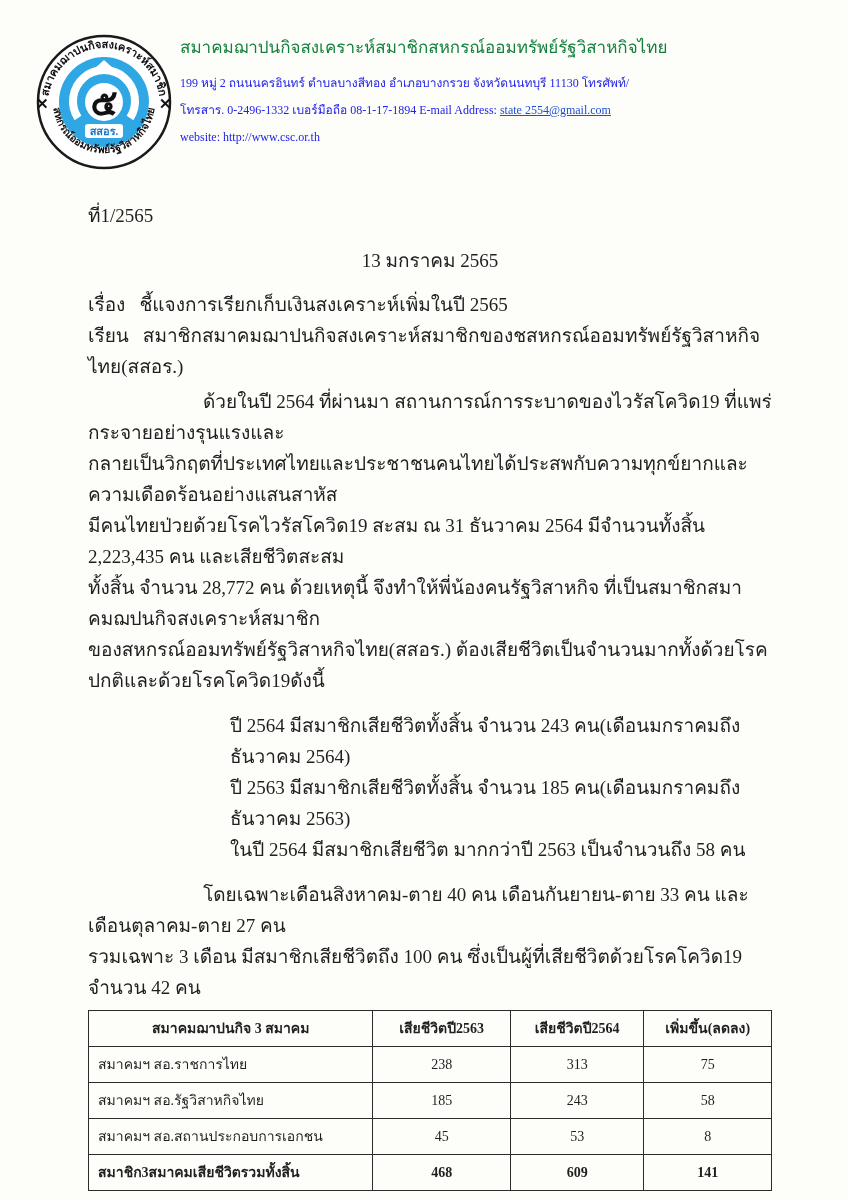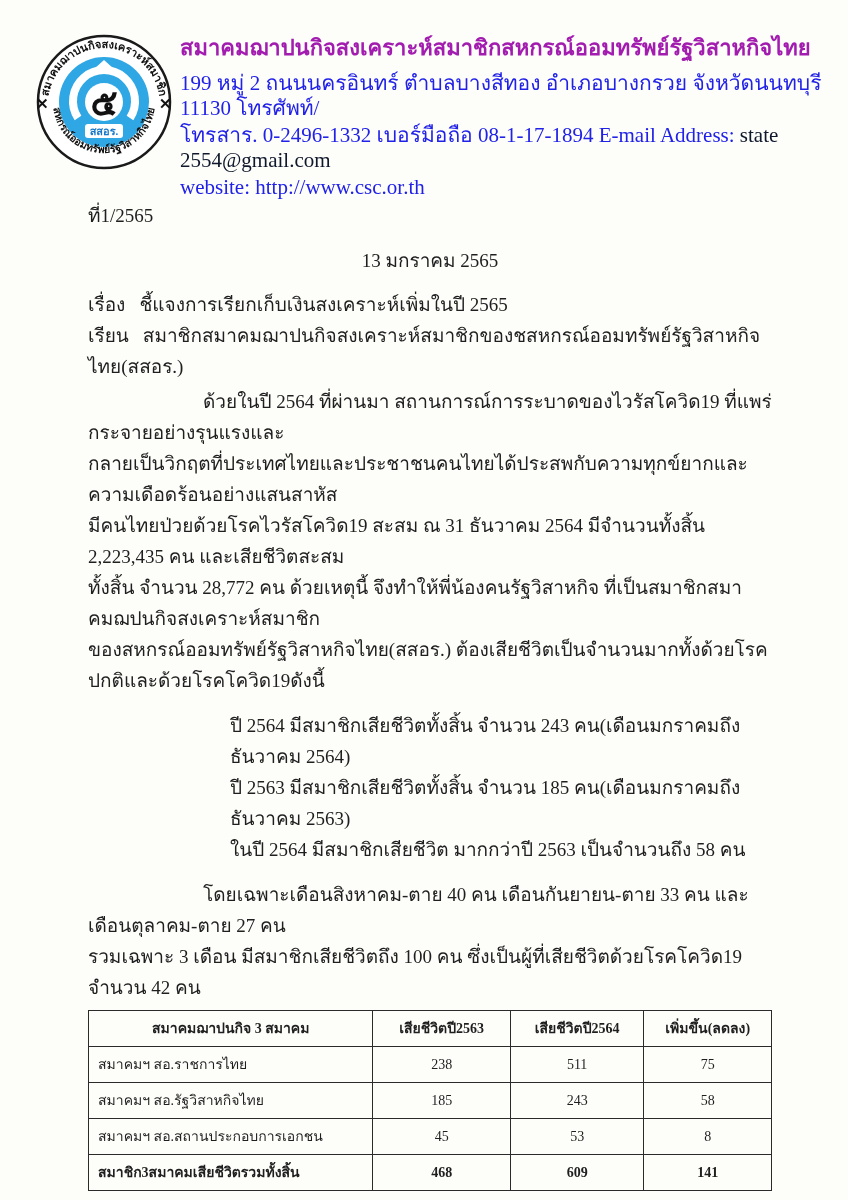--- a/index.html
+++ b/index.html
@@ -6,24 +6,24 @@
   .page{
     width:848px;height:1200px;overflow:hidden;position:relative;
     background:#FDFEFA;
     font-family:"Liberation Serif","DejaVu Serif",serif;
     color:#1f1f1f;
   }
   
   .header{position:relative;height:150px;padding-top:30px;}
   .logo{position:absolute;left:34px;top:32px;width:140px;height:140px;}
   .header-text{margin-left:180px;margin-right:10px;}
-  .org-name{font-size:22px;font-weight:bold;color:#a21caf;line-height:36px;letter-spacing:0;}
-  .hdr-line{font-size:21px;color:#2121E8;line-height:25px;margin-top:2px;}
+  .org-name{font-size:17px;font-weight:normal;color:#15803d;line-height:36px;letter-spacing:0;}
+  .hdr-line{font-size:12px;color:#2121E8;line-height:25px;margin-top:2px;}
   .hdr-line.first{margin-top:5px;}
-  .email-link{color:#0f172a;}
+  .email-link{text-decoration:underline;color:#1d4ed8;}
   
   .letter{margin:0 76px 0 88px;font-size:19px;line-height:31px;}
   .ref{margin-top:20px;}
   .date-line{text-align:center;margin-top:14px;}
   .subject-line{margin-top:13px;}
   .label-gap{display:inline-block;min-width:14px;}
   .para{margin-top:14px;}
   .para.gap{margin-top:4px;}
   .indent{text-indent:115px;}
   .stats-line{padding-left:142px;}
@@ -114,21 +114,21 @@
       <tbody>
           <tr>
         <th>สมาคมฌาปนกิจ 3 สมาคม</th>
         <th>เสียชีวิตปี2563</th>
         <th>เสียชีวิตปี2564</th>
         <th>เพิ่มขึ้น(ลดลง)</th>
       </tr>
       <tr>
         <td class="t-left">สมาคมฯ สอ.ราชการไทย</td>
         <td class="t-center">238</td>
-        <td class="t-center">511</td>
+        <td class="t-center">313</td>
         <td class="t-center">75</td>
       </tr>
       <tr>
         <td class="t-left">สมาคมฯ สอ.รัฐวิสาหกิจไทย</td>
         <td class="t-center">185</td>
         <td class="t-center">243</td>
         <td class="t-center">58</td>
       </tr>
       <tr>
         <td class="t-left">สมาคมฯ สอ.สถานประกอบการเอกชน</td>

